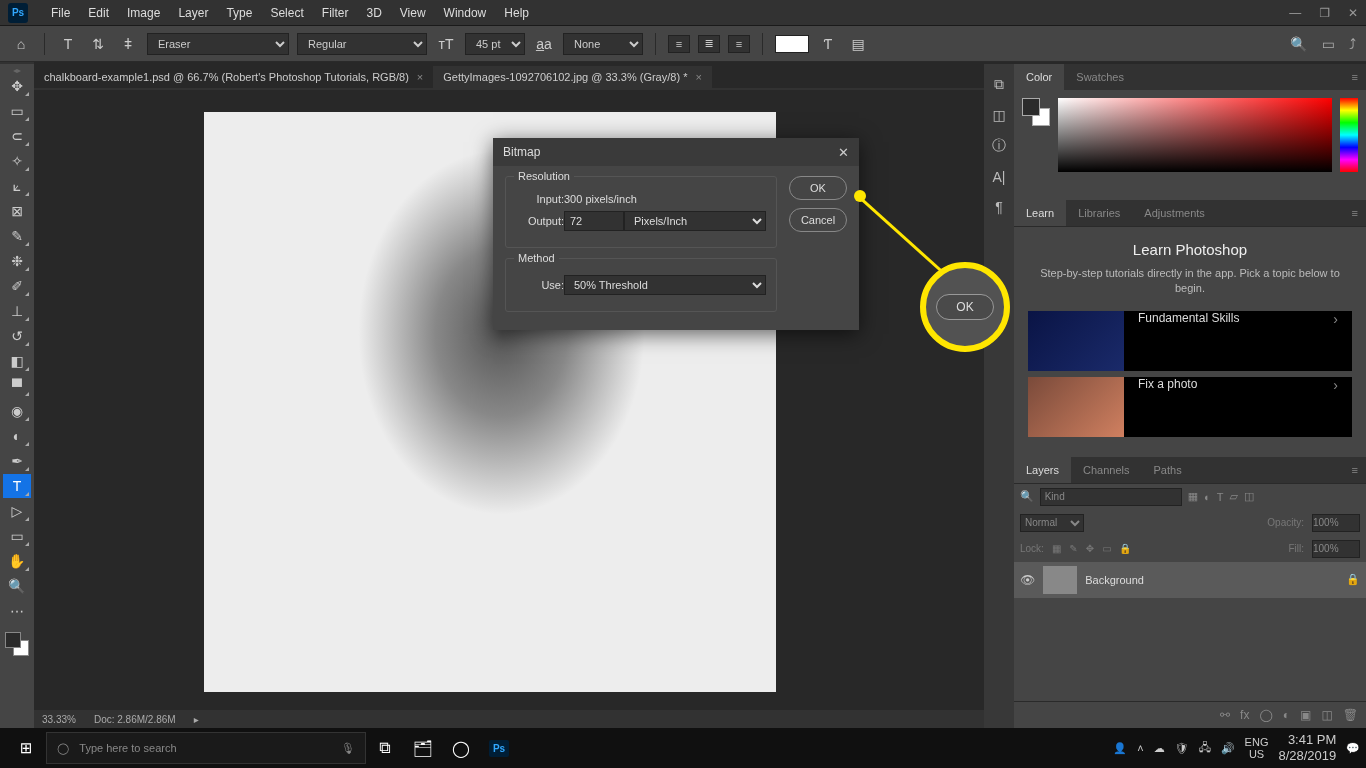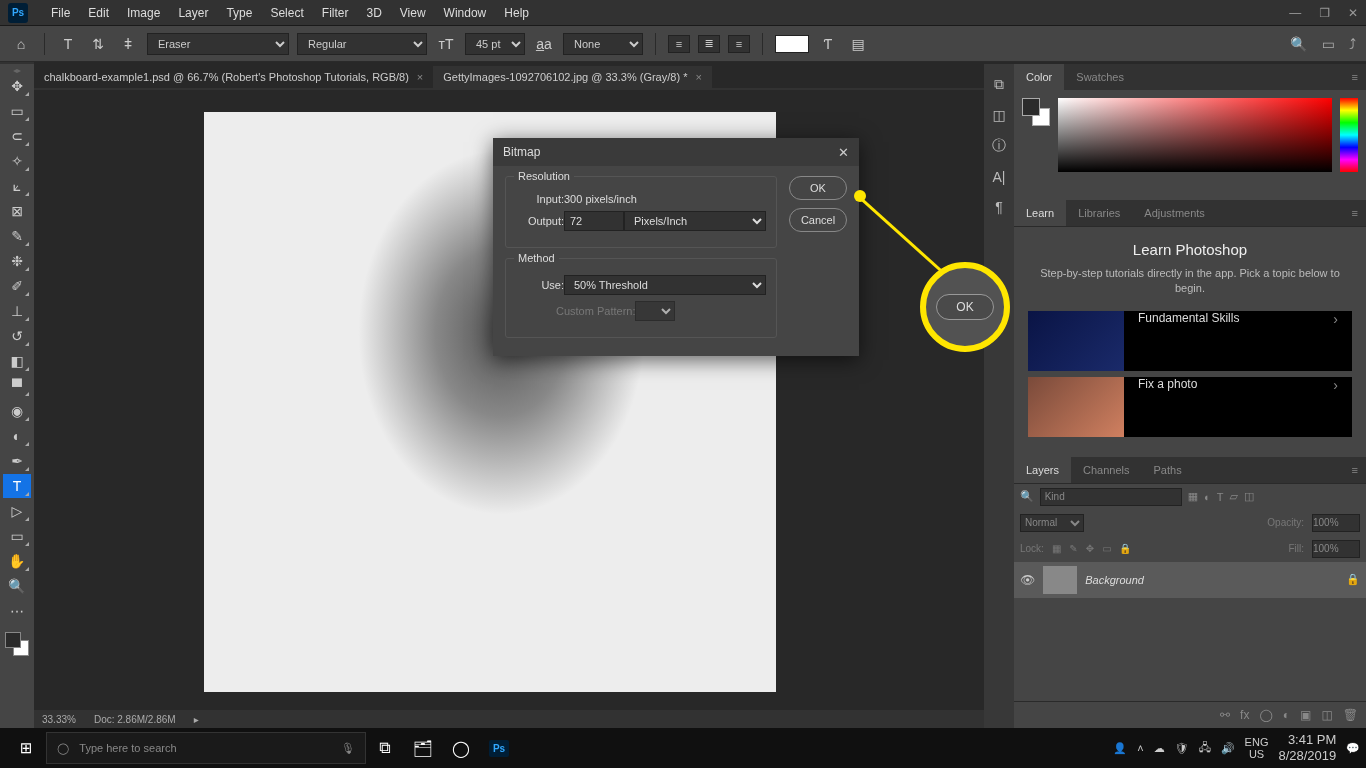--- a/index.html
+++ b/index.html
@@ -64,21 +64,21 @@
 
 .layers-body{flex:1;background:#454545;display:flex;flex-direction:column;border-top:1px solid #2a2a2a}
 .lyr-filter{display:flex;align-items:center;padding:4px 6px;gap:6px;font-size:11px;color:#aaa}
 .lyr-filter .srch{background:#323232;border:1px solid #222;height:18px;flex:0 0 64px;font-size:10px;padding:0 4px;color:#888}
 .lyr-filter .mini{font-size:11px;color:#888}
 .lyr-row2{display:flex;align-items:center;padding:4px 6px;gap:8px;font-size:10px;color:#777}
 .lyr-row2 select,.lyr-row2 input{background:#323232;border:1px solid #222;color:#888;font-size:10px;height:18px;width:64px}
 .layer-item{display:flex;align-items:center;background:#5a5a5a;padding:4px 6px;gap:8px}
 .layer-item .eye{font-size:12px}
 .layer-item .th{width:34px;height:28px;background:#888}
-.layer-item .nm{font-style:italic;font-size:11px;color:#ddd;flex:1}
+.layer-item .nm{font-size:11px;color:#ddd;flex:1}
 .layer-item .lock{font-size:11px;color:#aaa}
 .lyr-foot{margin-top:auto;display:flex;justify-content:flex-end;gap:10px;padding:6px 8px;color:#888;font-size:12px;border-top:1px solid #2a2a2a}
 
 .dialog{position:absolute;left:493px;top:138px;width:366px;background:#454545;box-shadow:0 4px 20px rgba(0,0,0,.6)}
 .dlg-title{height:28px;background:#3a3a3a;display:flex;align-items:center;padding:0 10px;font-size:12px;color:#ddd}
 .dlg-title .x{margin-left:auto;font-size:13px;color:#ccc;cursor:pointer}
 .dlg-body{display:flex;padding:10px 12px 8px;gap:12px}
 .dlg-left{flex:1}
 .fieldset{border:1px solid #555;border-radius:3px;padding:10px 10px 10px 10px;margin-bottom:10px;position:relative}
 .fieldset .legend{position:absolute;top:-7px;left:8px;background:#454545;padding:0 4px;font-size:11px;color:#ddd}
@@ -317,24 +317,20 @@
           <input value="72" style="">
           <select style="flex:1"><option>Pixels/Inch</option></select>
         </div>
       </div>
       <div class="fieldset">
         <span class="legend">Method</span>
         <div class="fld-row">
           <span class="lbl">Use:</span>
           <select style="flex:1"><option>50% Threshold</option></select>
         </div>
-        <div class="fld-row disabled">
-          <span class="lbl" style="width:auto;margin-left:40px">Custom Pattern:</span>
-          <select disabled="" style="width:40px"></select>
-        </div>
       </div>
     </div>
     <div class="dlg-btns">
       <div class="dlg-btn">OK</div>
       <div class="dlg-btn">Cancel</div>
     </div>
   </div>
 </div>
 
 <div class="callout-dot"></div>

